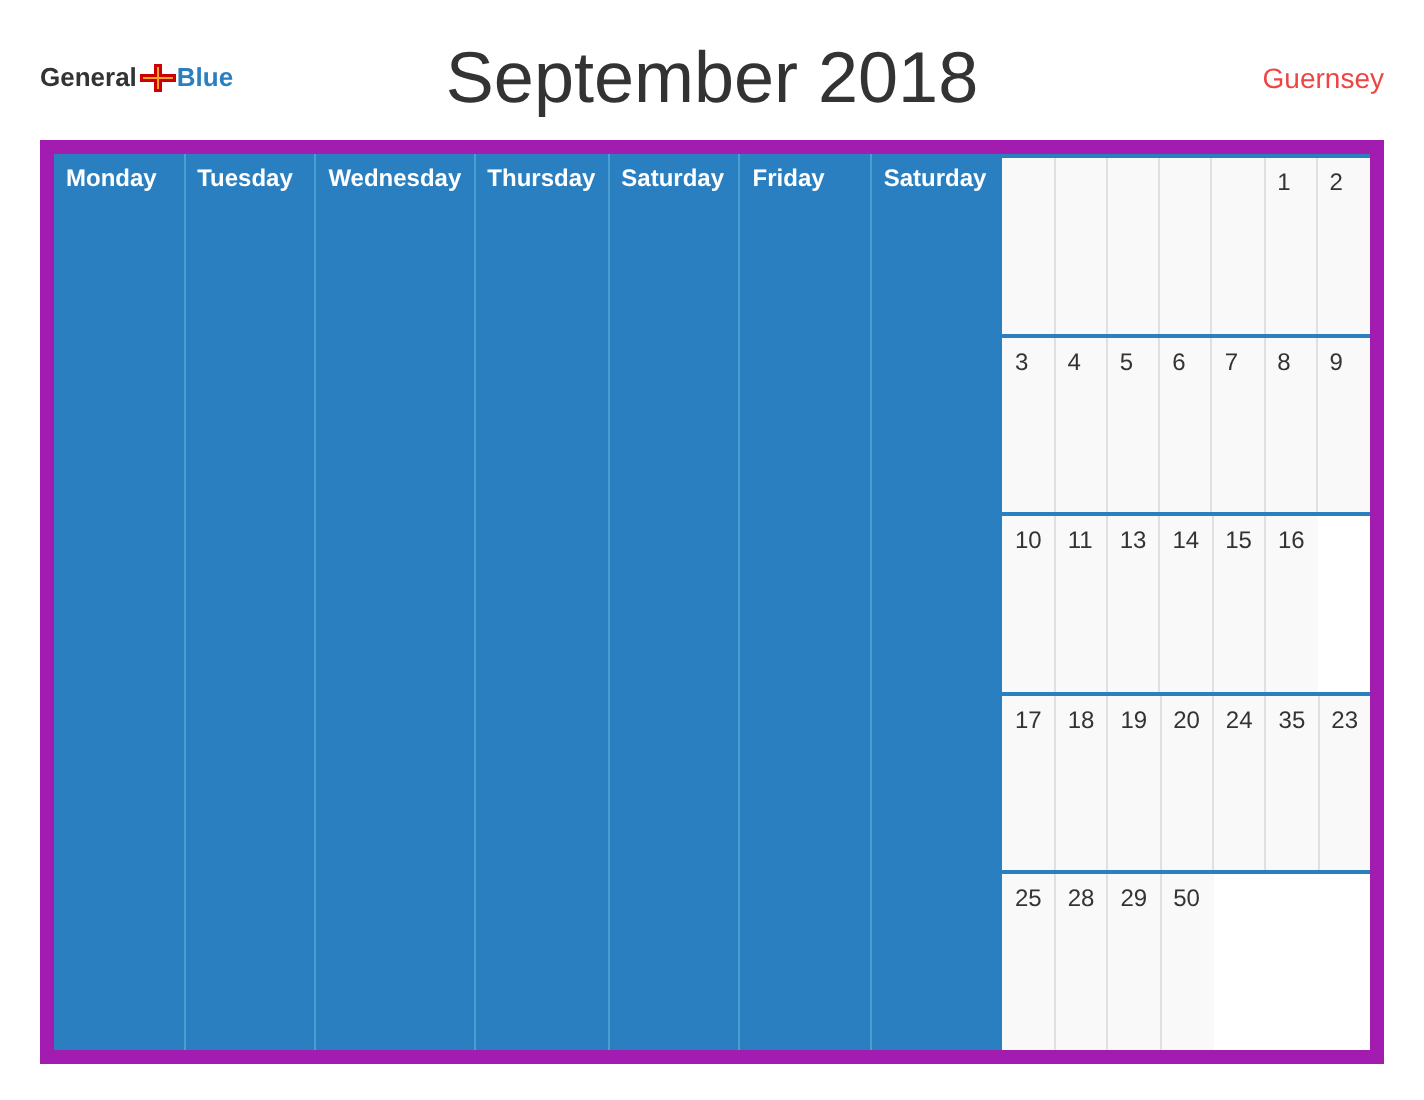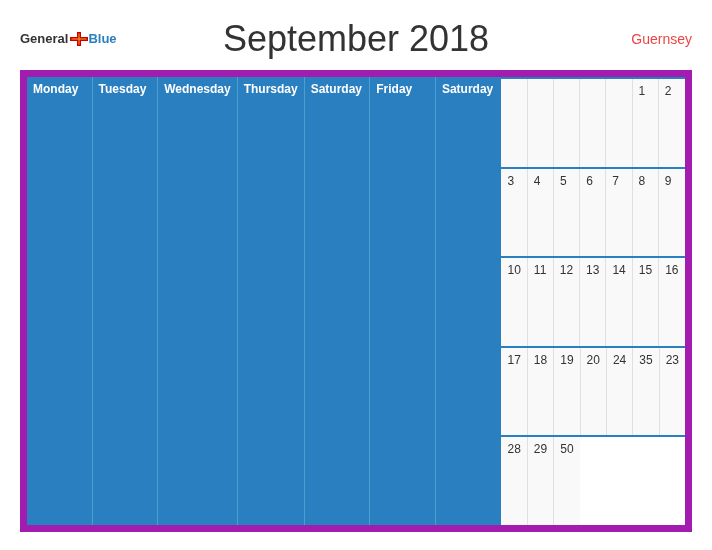--- a/index.html
+++ b/index.html
@@ -170,35 +170,35 @@
           <div class="cal-cell"><span class="day-num">4</span></div>
           <div class="cal-cell"><span class="day-num">5</span></div>
           <div class="cal-cell"><span class="day-num">6</span></div>
           <div class="cal-cell"><span class="day-num">7</span></div>
           <div class="cal-cell"><span class="day-num">8</span></div>
           <div class="cal-cell"><span class="day-num">9</span></div>
         </div>
         <div class="cal-week">
           <div class="cal-cell"><span class="day-num">10</span></div>
           <div class="cal-cell"><span class="day-num">11</span></div>
-          <div class="cal-cell"><span class="day-num">12</span></div>
           <div class="cal-cell"><span class="day-num">13</span></div>
           <div class="cal-cell"><span class="day-num">14</span></div>
           <div class="cal-cell"><span class="day-num">15</span></div>
           <div class="cal-cell"><span class="day-num">16</span></div>
         </div>
         <div class="cal-week">
           <div class="cal-cell"><span class="day-num">17</span></div>
           <div class="cal-cell"><span class="day-num">18</span></div>
           <div class="cal-cell"><span class="day-num">19</span></div>
           <div class="cal-cell"><span class="day-num">20</span></div>
           <div class="cal-cell"><span class="day-num">24</span></div>
           <div class="cal-cell"><span class="day-num">35</span></div>
           <div class="cal-cell"><span class="day-num">23</span></div>
         </div>
         <div class="cal-week">
+          <div class="cal-cell"><span class="day-num">25</span></div>
           <div class="cal-cell"><span class="day-num">28</span></div>
           <div class="cal-cell"><span class="day-num">29</span></div>
           <div class="cal-cell"><span class="day-num">50</span></div>
         </div>
       </div>
   </div>
 </div>
 
 </body></html>

